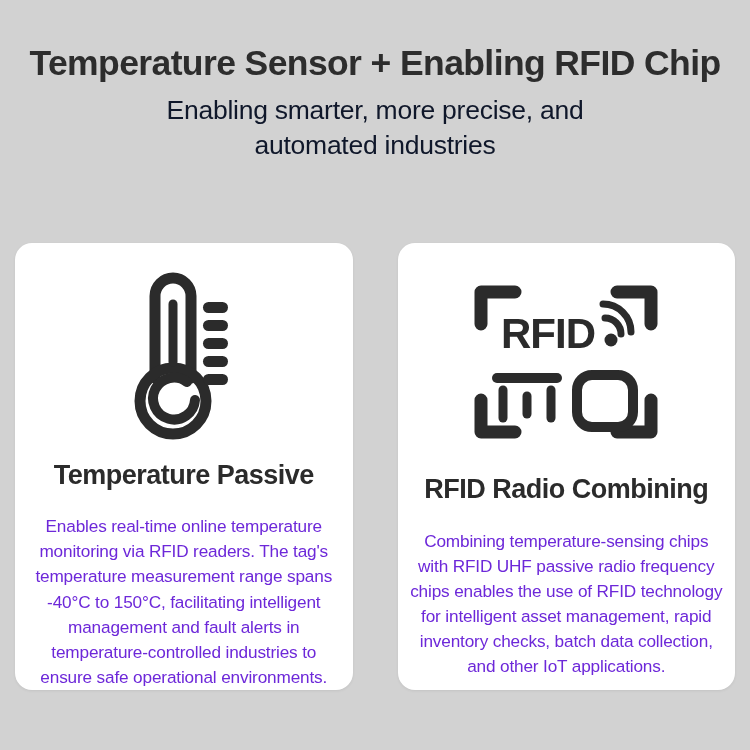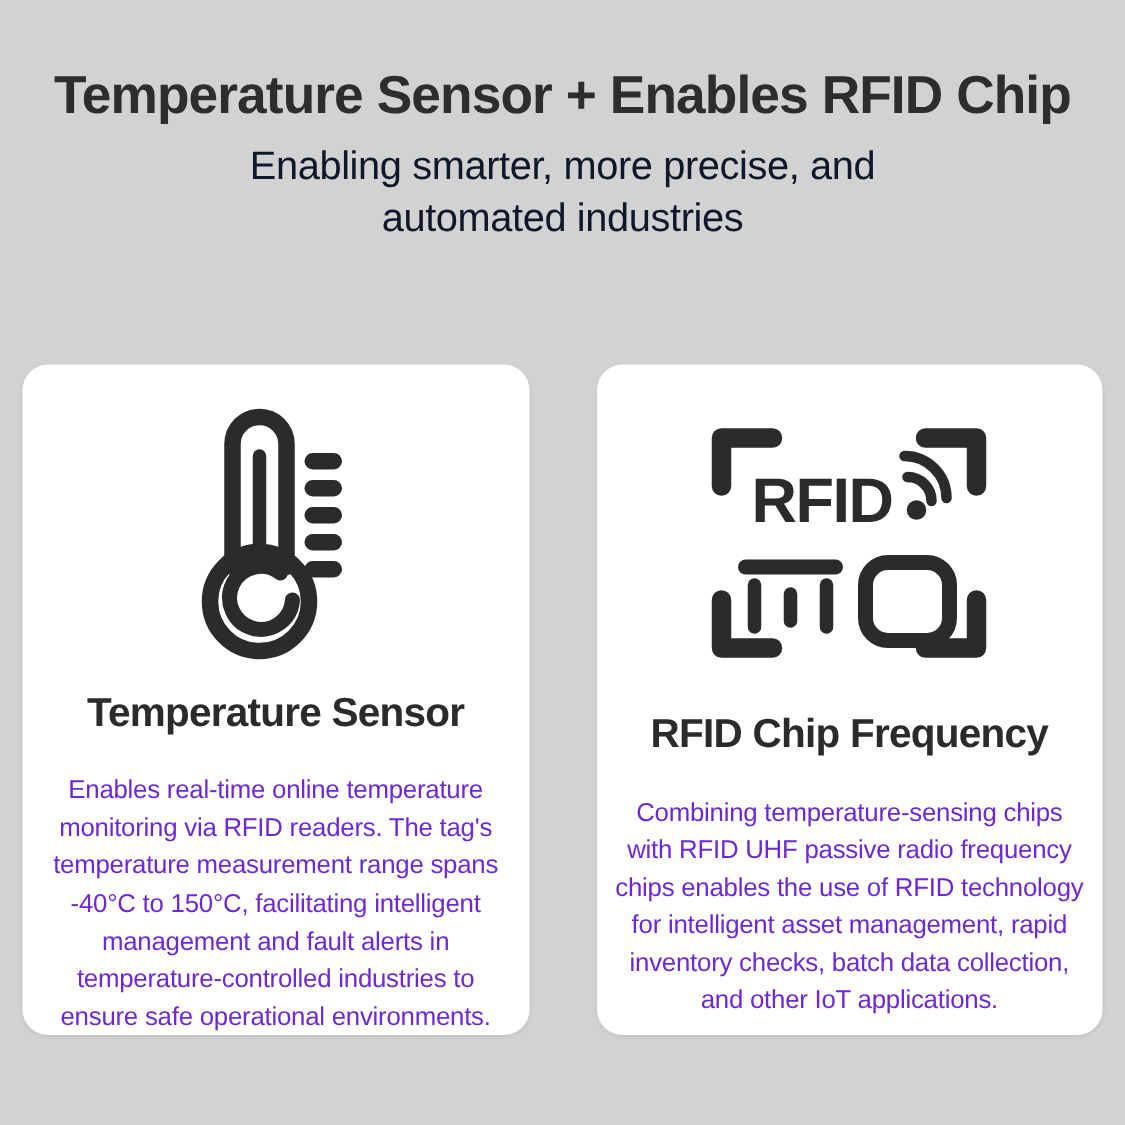--- a/index.html
+++ b/index.html
@@ -106,21 +106,21 @@
   .card-right .card-body { padding: 0 10px; }
 
   .icon-svg { display: block; }
 </style>
 </head>
 <body>
 
 <div class="page">
 
   <div class="header">
-    <div class="header-title">Temperature Sensor + Enables RFID Chip</div>
+    <div class="header-title">Temperature Sensor + Enabling RFID Chip</div>
     <div class="header-subtitle">
       <div>Enabling smarter, more precise, and</div>
       <div>automated industries</div>
     </div>
   </div>
 
   <div class="cards">
 
     <div class="card card-left">
       <div class="card-icon-wrap">
@@ -138,21 +138,21 @@
 
           <g fill="#2b2b2b">
             <rect x="80" y="36" width="25" height="11" rx="5.5"></rect>
             <rect x="80" y="54" width="25" height="11" rx="5.5"></rect>
             <rect x="80" y="72" width="25" height="11" rx="5.5"></rect>
             <rect x="80" y="90" width="25" height="11" rx="5.5"></rect>
             <rect x="80" y="108" width="25" height="11" rx="5.5"></rect>
           </g>
         </svg>
       </div>
-      <div class="card-title">Temperature Sensor</div>
+      <div class="card-title">Temperature Passive</div>
       <div class="card-body">Enables real-time online temperature monitoring via RFID readers. The tag's temperature measurement range spans -40°C to 150°C, facilitating intelligent management and fault alerts in temperature-controlled industries to ensure safe operational environments.</div>
     </div>
 
     <div class="card card-right">
       <div class="card-icon-wrap">
         <svg class="icon-svg" width="190" height="180" viewBox="0 0 190 180">
           <g fill="none" stroke="#2b2b2b" stroke-width="13" stroke-linecap="round" stroke-linejoin="round">
 
             <path d="M10 52 L10 20 L44 20"></path>
 
@@ -176,18 +176,18 @@
           <g stroke="#2b2b2b" stroke-linecap="round">
             <path d="M26 106 L86 106" stroke-width="10"></path>
             <path d="M32 118 L32 146" stroke-width="9"></path>
             <path d="M56 124 L56 142" stroke-width="9"></path>
             <path d="M80 118 L80 146" stroke-width="9"></path>
           </g>
 
           <rect x="106" y="103" width="56" height="52" rx="15" fill="none" stroke="#2b2b2b" stroke-width="10"></rect>
         </svg>
       </div>
-      <div class="card-title">RFID Chip Frequency</div>
+      <div class="card-title">RFID Radio Combining</div>
       <div class="card-body">Combining temperature-sensing chips with RFID UHF passive radio frequency chips enables the use of RFID technology for intelligent asset management, rapid inventory checks, batch data collection, and other IoT applications.</div>
     </div>
 
   </div>
 </div>
 
 </body></html>

